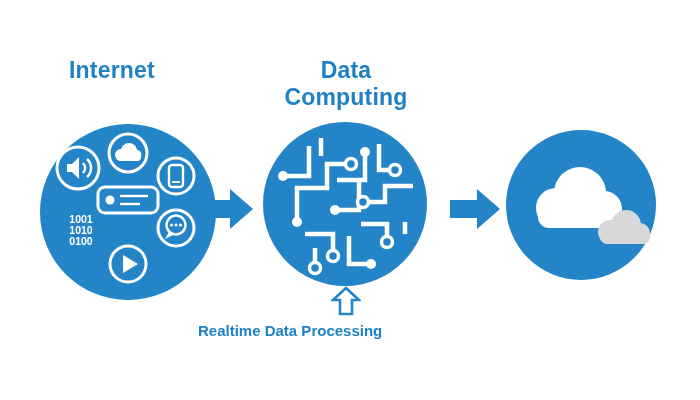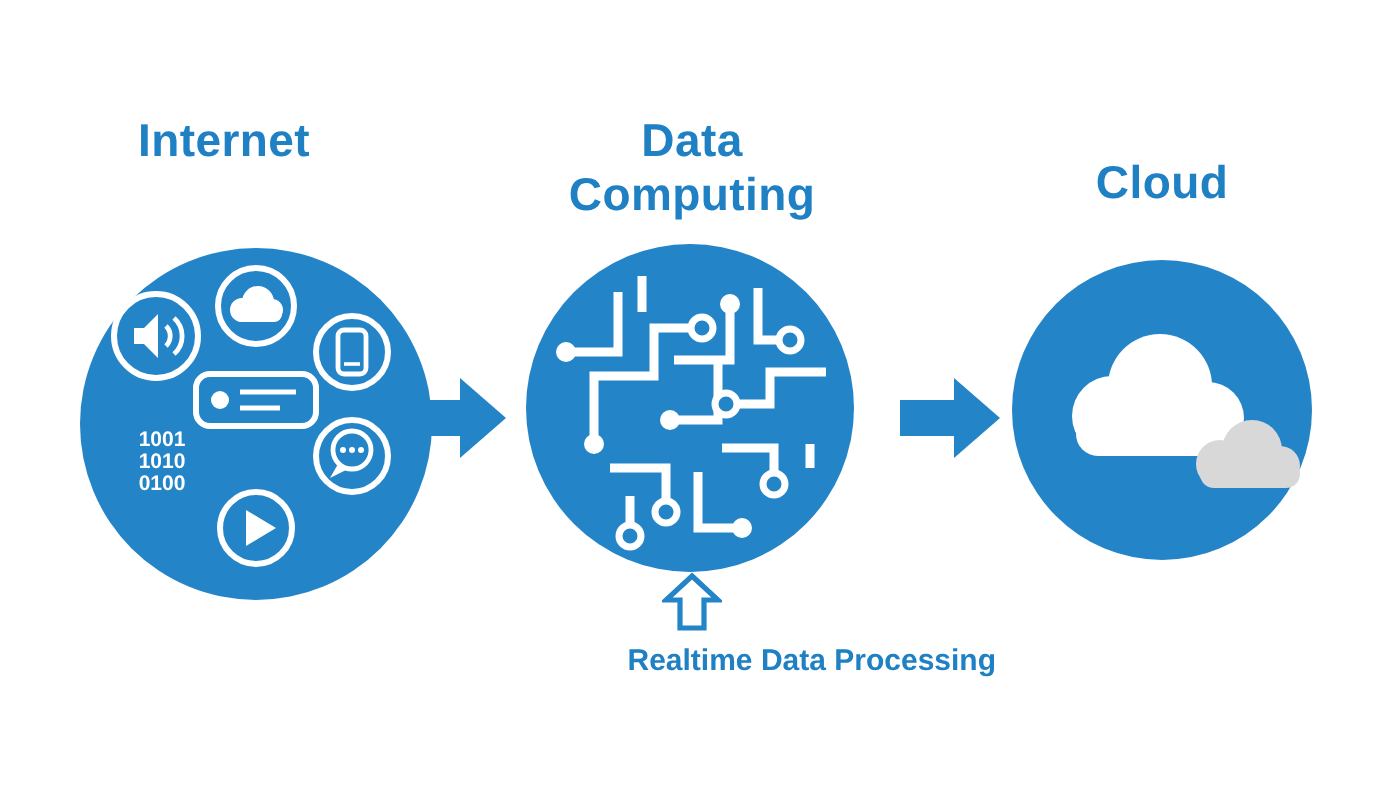--- a/index.html
+++ b/index.html
@@ -18,39 +18,36 @@
   #cloud-title{left:505px;top:78px;width:152px;}
   .circle-wrap{position:absolute;}
   #iot-circle{left:40px;top:124px;width:176px;height:176px;}
   #edge-circle{left:263px;top:122px;width:164px;height:164px;}
   #cloud-circle{left:506px;top:130px;width:150px;height:150px;}
   .arrow-right{position:absolute;width:50px;height:44px;}
   #arrow-1{left:203px;top:187px;}
   #arrow-2{left:450px;top:187px;}
   #arrow-up{position:absolute;left:331px;top:286px;width:30px;height:30px;}
   #caption{
-    position:absolute;left:198px;top:322px;width:300px;text-align:right;
+    position:absolute;left:198px;top:322px;width:300px;text-align:left;
     color:#1f80c4;font-weight:bold;font-size:15px;
   }
   svg{display:block;width:100%;height:100%;}
 </style>
 </head>
 <body>
 
 <div class="stage">
 
   <div class="title" id="iot-title">
     <span>Internet</span><br>
   </div>
   <div class="title" id="edge-title">
     <span>Data</span><br>
     <span>Computing</span>
-  </div>
-  <div class="title" id="cloud-title">
-    <span>Cloud</span>
   </div>
 
   <div class="circle-wrap" id="iot-circle">
     <svg viewBox="0 0 176 176">
       <circle cx="88" cy="88" r="88" fill="#2484c8"></circle>
 
       <g>
         <circle cx="38" cy="44" r="21" fill="none" stroke="#fff" stroke-width="3"></circle>
         <polygon points="27,40 32,40 39,33 39,55 32,48 27,48" fill="#fff"></polygon>
         <path d="M 43,39 a 7,7 0 0 1 0,10" fill="none" stroke="#fff" stroke-width="2.4"></path>

